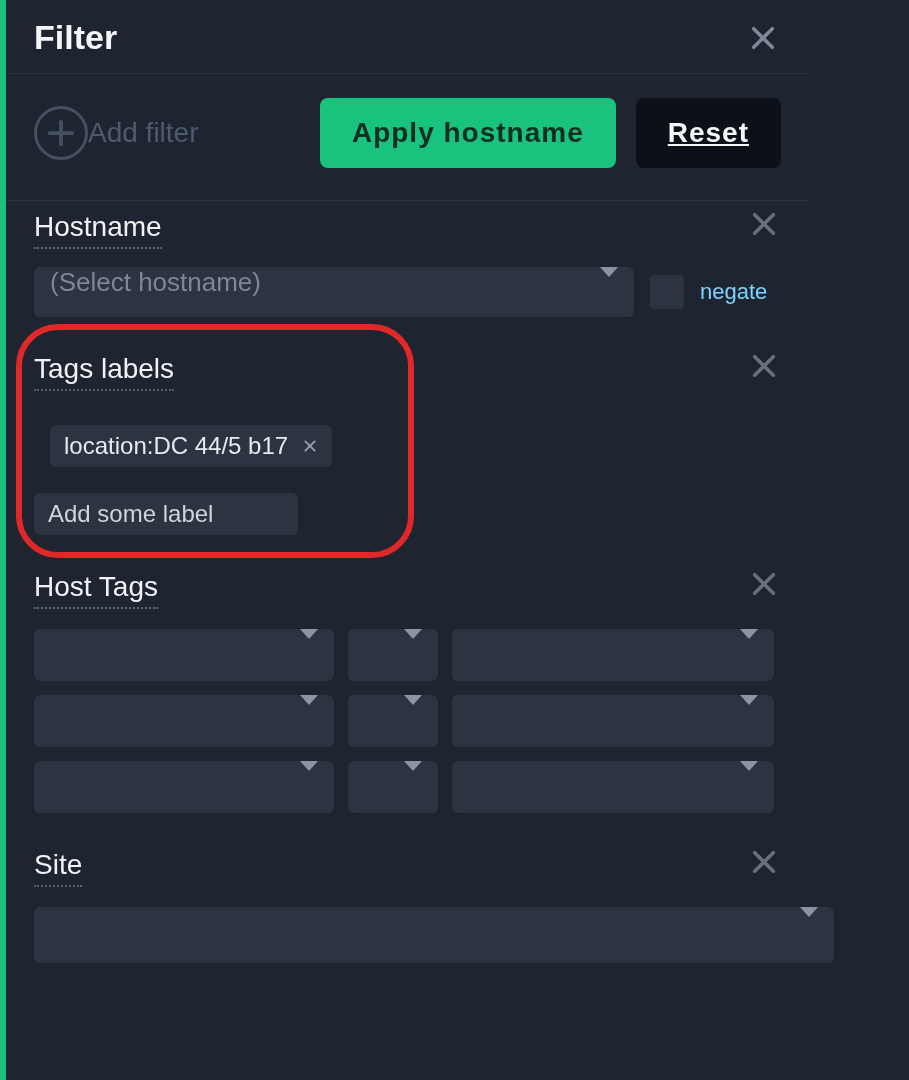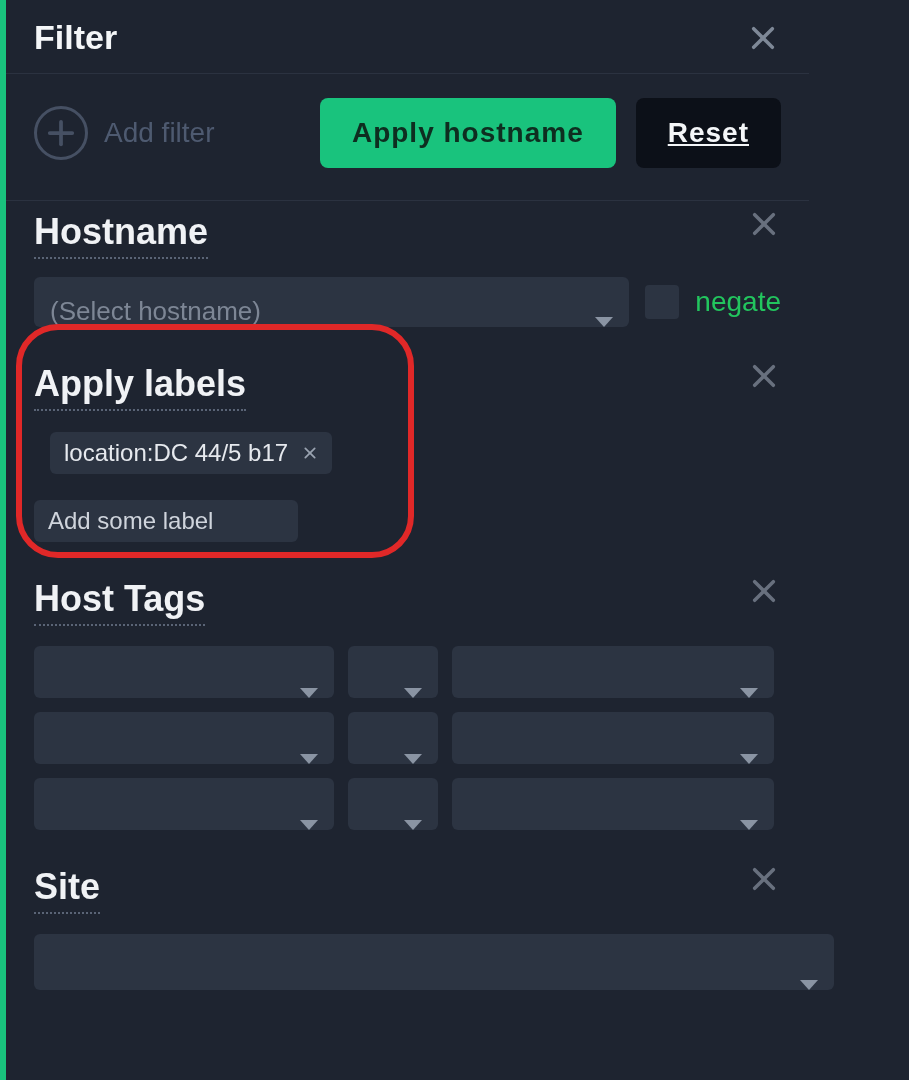--- a/index.html
+++ b/index.html
@@ -56,21 +56,20 @@
   
   .action-row {
     display: flex;
     align-items: center;
     padding: 24px 28px 22px 28px;
     gap: 20px;
   }
   .add-filter {
     display: flex;
     align-items: center;
-    gap: 16px;
     cursor: pointer;
     justify-content: space-between;
   }
   .plus-circle {
     width: 54px; height: 54px;
     border: 3px solid #465063;
     border-radius: 50%;
     display: flex; align-items: center; justify-content: center;
     color: #465063;
   }
@@ -107,22 +106,22 @@
   
   .section {
     padding: 10px 28px 26px 28px;
     position: relative;
   }
   .section-head {
     display: flex;
     align-items: center;
   }
   .section-title {
-    font-size: 36px;
-    font-weight: 700;
+    font-size: 28px;
+    font-weight: 400;
     color: #f0f2f5;
     border-bottom: 2px dotted #5a6476;
     padding-bottom: 4px;
   }
   .section-x {
     position: absolute;
     right: 28px; top: 6px;
     width: 34px; height: 34px;
     display: flex; align-items: center; justify-content: center;
     color: #68707e;
@@ -135,21 +134,21 @@
     display: flex;
     align-items: center;
     gap: 16px;
     margin-top: 18px;
   }
   .select-box {
     background: #2c3442;
     border-radius: 6px;
     height: 50px;
     display: flex;
-    align-items: flex-end;
+    align-items: flex-start;
     padding: 0 16px;
     cursor: pointer;
     position: relative;
   }
   .select-wide { flex: 1; max-width: 600px; }
   .select-placeholder {
     color: #7d8695;
     font-size: 26px;
   }
   .caret {
@@ -159,27 +158,27 @@
     border-right: 9px solid transparent;
     border-top: 10px solid #8a94a3;
   }
   .checkbox {
     width: 34px; height: 34px;
     background: #2c3442;
     border-radius: 4px;
     cursor: pointer;
   }
   .negate-label {
-    font-size: 28px;
-    color: #22c55e;
+    font-size: 22px;
+    color: #7dd3fc;
   }
 
   
   .label-chip-row {
-    margin-top: 21px;
+    margin-top: 34px;
     display: flex;
     gap: 12px;
     padding-left: 16px;
   }
   .chip {
     background: #2c3442;
     border-radius: 6px;
     height: 42px;
     display: flex;
     align-items: center;
@@ -294,21 +293,21 @@
         <span class="select-placeholder">(Select hostname)</span>
         <span class="caret"></span>
       </div>
       <div class="checkbox"></div>
       <span class="negate-label">negate</span>
     </div>
   </div>
 
   <div class="section">
     <div class="section-head">
-      <span class="section-title">Apply labels</span>
+      <span class="section-title">Tags labels</span>
     </div>
     <div class="section-x">
       <svg viewBox="0 0 24 24" fill="none" stroke="currentColor" stroke-width="3" stroke-linecap="round">
         <line x1="4" y1="4" x2="20" y2="20"></line>
           <line x1="20" y1="4" x2="4" y2="20"></line>
       </svg>
     </div>
     <div class="label-chip-row">
       <div class="chip">
         <span class="chip-text">location:DC 44/5 b17</span>

